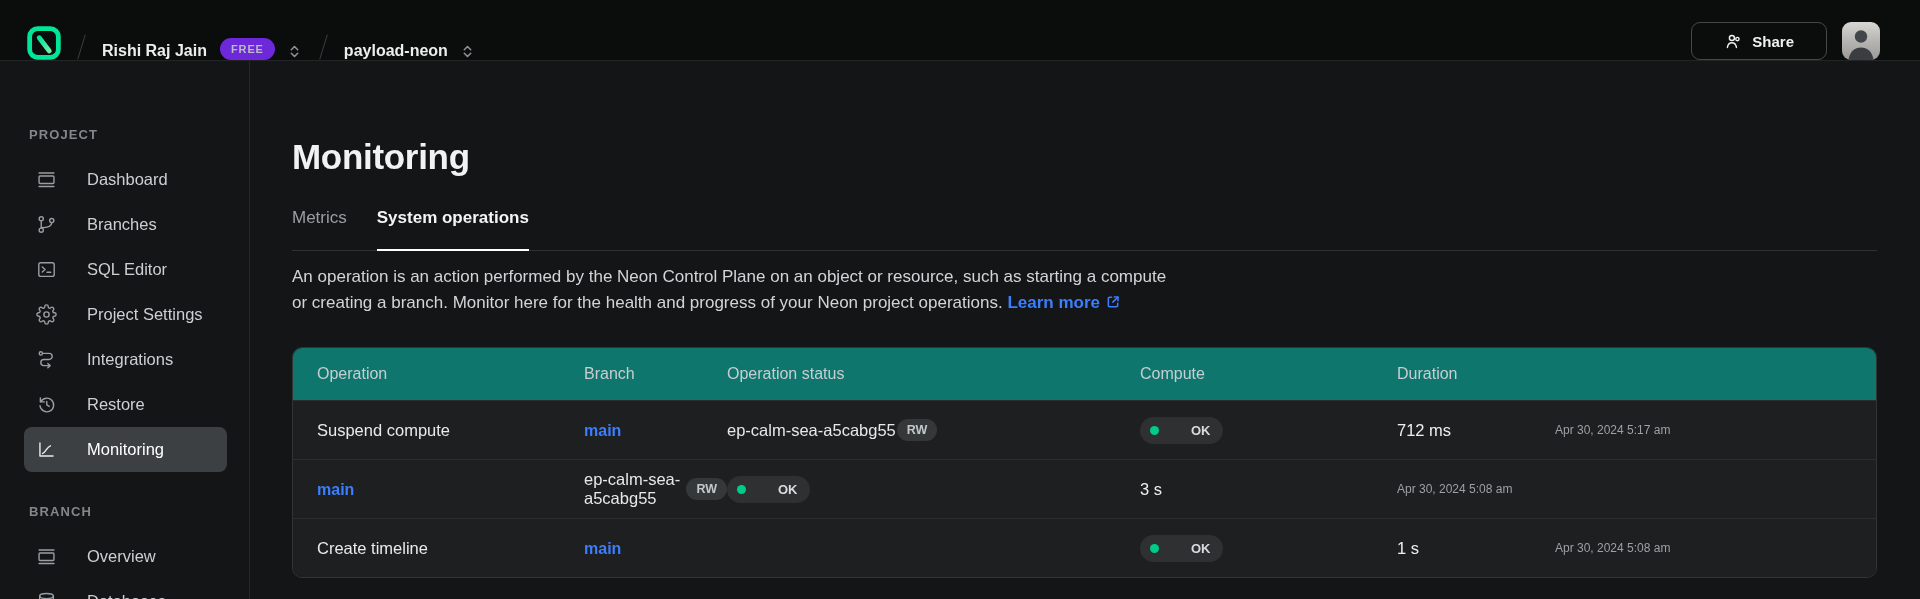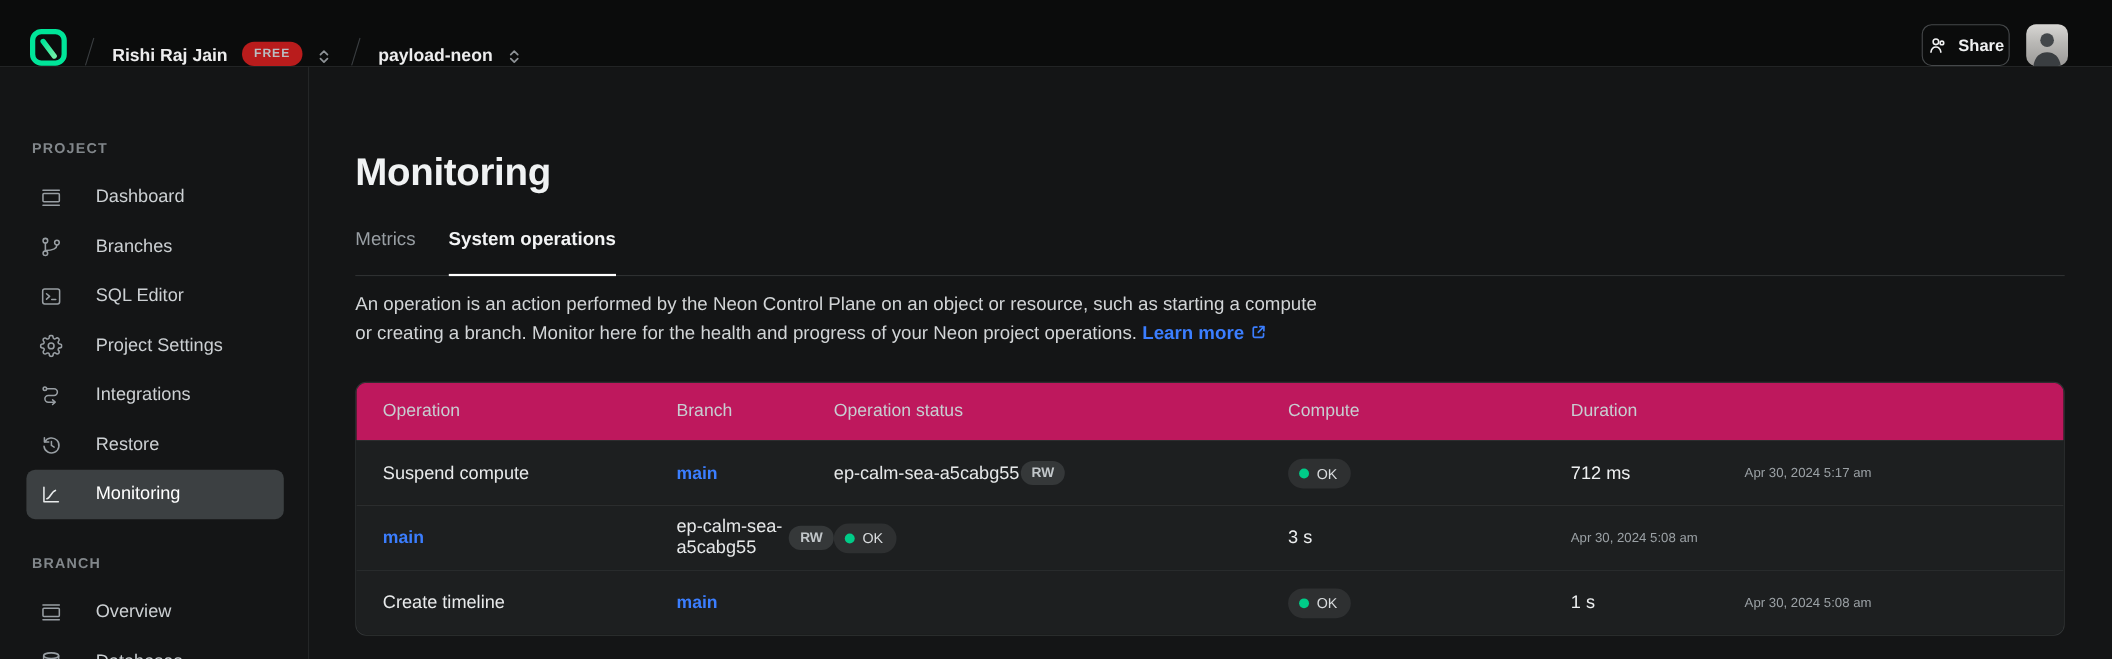--- a/index.html
+++ b/index.html
@@ -7,36 +7,36 @@
     background:#141516; font-family:"Liberation Sans", sans-serif; color:#e9ebec;
     -webkit-font-smoothing:antialiased; }
 
   
   .topbar { height:61px; background:#0b0c0c; border-bottom:1px solid #222425;
     display:flex; align-items:flex-end; padding:0 40px 0 27px; }
   .logo { width:34px; height:34px; flex:0 0 auto; cursor:pointer; }
   .crumb-slash { width:1px; height:26px; background:#3a3e41; transform:rotate(17deg);
     margin:0 20px; flex:0 0 auto; }
   .crumb-name { font-size:16px; font-weight:700; color:#ededee; cursor:pointer; white-space:nowrap; }
-  .badge-free { margin-left:13px; background:#b91c1c; color:#b9bec2; font-size:11px;
+  .badge-free { margin-left:13px; background:#6d28d9; color:#b9bec2; font-size:11px;
     font-weight:700; letter-spacing:.9px; padding:5px 11px; border-radius:999px; }
   .chev-updown { width:17px; height:17px; margin-left:11px; color:#8d9296; cursor:pointer; flex:0 0 auto; }
   .topbar-spacer { flex:1; }
-  .share-btn { display:flex; align-items:center; gap:9px; height:38px; padding:0 4px;
+  .share-btn { display:flex; align-items:center; gap:9px; height:38px; padding:0 32px;
     background:transparent; border:1px solid #45484a; border-radius:9px; color:#f0f1f2;
     font-size:15px; font-weight:600; font-family:inherit; cursor:pointer; }
   .share-btn svg { width:19px; height:19px; }
   .avatar { width:38px; height:38px; margin-left:15px; border-radius:9px; overflow:hidden;
     background:linear-gradient(180deg,#d8d7d4 0%,#b9b8b5 45%,#9a9997 100%); cursor:pointer; flex:0 0 auto; }
 
   
   .layout { display:flex; height:538px; }
 
   
-  .sidebar { width:281px; flex:0 0 auto; border-right:1px solid #242627; padding-top:66px; }
+  .sidebar { width:250px; flex:0 0 auto; border-right:1px solid #242627; padding-top:66px; }
   .section-label { padding-left:29px; font-size:13px; font-weight:700; letter-spacing:1.1px;
     color:#82878b; line-height:16px; margin-bottom:14px; }
   .section-label.second { margin-top:32px; }
   .nav-item { display:flex; align-items:center; gap:30px; height:45px; margin:0 22px 0 24px;
     padding:0 12px; border-radius:8px; font-size:16.5px; color:#ccd0d3; cursor:pointer; white-space:nowrap; }
   .nav-item svg { width:21px; height:21px; flex:0 0 auto; stroke:#989ea3; fill:none;
     stroke-width:1.6; stroke-linecap:round; stroke-linejoin:round; }
   .nav-item.active { background:#3c4042; color:#ffffff; }
   .nav-item.active svg { stroke:#e9ebec; }
 
@@ -51,31 +51,31 @@
   .tab.active { color:#f3f4f5; font-weight:700; border-bottom-color:#ffffff; }
 
   .description { margin-top:13px; font-size:17px; line-height:26px; color:#d2d5d7; }
   .learn-more { color:var(--link-blue,#3b7eff); font-weight:700; text-decoration:none; cursor:pointer; white-space:nowrap; }
   .ext-icon { display:inline-block; width:16px; height:16px; vertical-align:-2px; margin-left:5px; }
 
   
   .table-card { margin-top:31px; border:1px solid #313435; border-radius:10px; overflow:hidden; }
   .t-grid { display:grid; grid-template-columns:267px 143px 413px 257px 158px 1fr;
     align-items:center; padding-left:24px; }
-  .t-header { background:#be185d; height:52px; font-size:16px; color:#c8cdd1; font-weight:500; }
+  .t-header { background:#0f766e; height:52px; font-size:16px; color:#c8cdd1; font-weight:500; }
   .t-row { background:#1d1f20; height:59px; border-top:1px solid #2b2d2e; font-size:16.5px; }
   .cell-op { color:#e8eaeb; }
   .cell-branch a { color:var(--link-blue,#3b7eff); font-weight:700; font-size:16px; text-decoration:none; cursor:pointer; }
   .cell-compute { display:flex; align-items:center; gap:1px; color:#e6e8e9; }
   .badge-rw { background:#353839; color:#c2c7ca; font-size:12.5px; font-weight:600;
     padding:4px 10px; border-radius:999px; }
   .status-pill { display:inline-flex; align-items:center; gap:7px; background:#2e3031;
     border-radius:999px; padding:6px 12px 6px 10px; }
   .status-dot { width:9px; height:9px; border-radius:50%; background:var(--ok-green,#00cc88); }
-  .status-text { font-size:13px; color:#d8dbdd; font-weight:400; }
+  .status-text { font-size:13px; color:#d8dbdd; font-weight:700;margin-left:25px; }
   .cell-duration { color:#edeff0; }
   .cell-date { color:#9ba1a5; font-size:12px; }
 </style>
 </head>
 <body>
 
 <header class="topbar">
   <svg class="logo" viewBox="0 0 32 32">
     <defs>
       <linearGradient id="ng" x1="0" y1="0" x2="1" y2="1">

